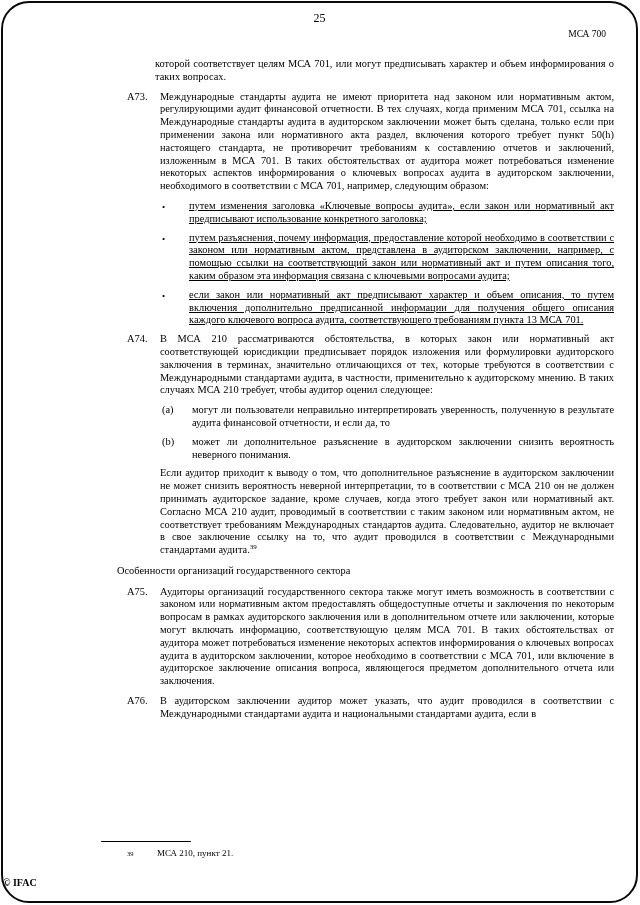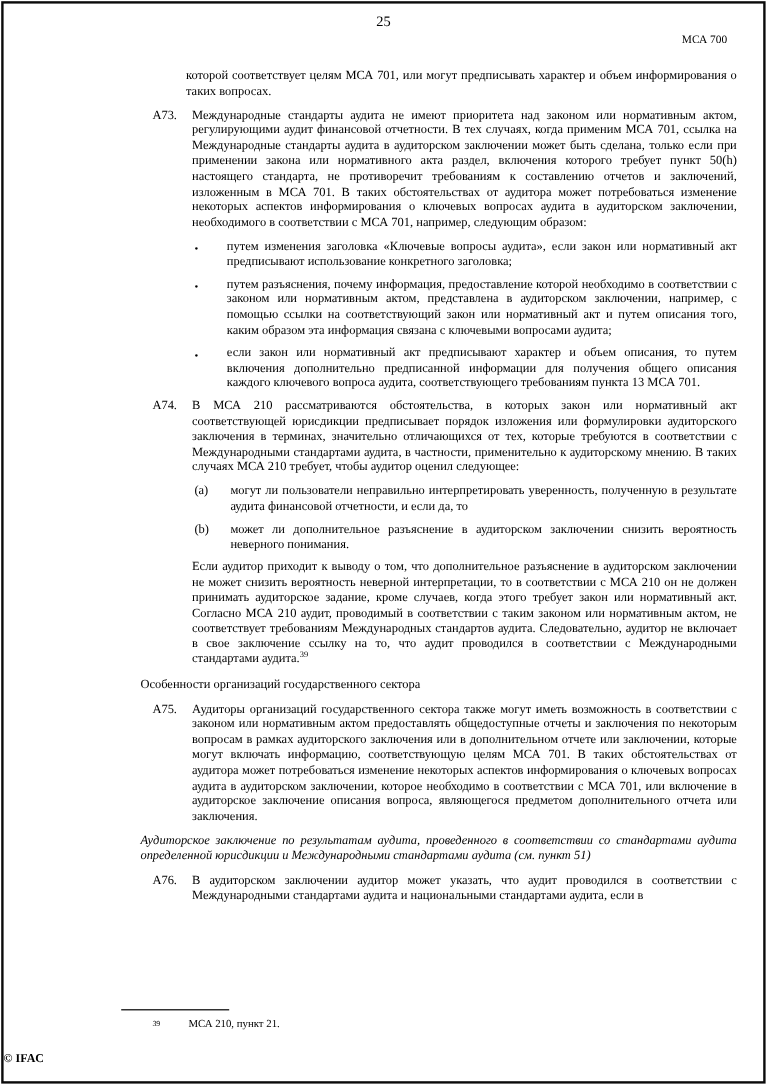--- a/index.html
+++ b/index.html
@@ -1,15 +1,15 @@
 <!DOCTYPE html>
 <html><head>
 <meta charset="utf-8">
 <style>
-  * { margin: 0; padding: 0; box-sizing: border-box; }
+  * { margin: 0; padding: 0; box-sizing: border-box; border-radius: 28px; }
   html, body { width: 640px; height: 905px; }
   body {
     background: #ffffff;
     font-family: "Liberation Serif", serif;
     color: #000;
     position: relative;
   }
   .page {
     position: absolute;
     left: 1px; top: 1px;
@@ -33,21 +33,21 @@
     font-size: 10.4px;
     line-height: 12.8px;
   }
   .content p, .num-text, .bullet-text, .sub-text { text-align: justify; }
   .hang-cont { margin-left: 38px; margin-bottom: 7px; }
   .num-para { display: flex; margin-bottom: 7px; justify-content: space-between; }
   .num-label { width: 33px; flex-shrink: 0; margin-left: 10px; }
   .num-text { flex: 1; }
   .bullet-row { display: flex; margin-left: 45px; margin-bottom: 6px; }
   .bullet-marker { width: 27px; flex-shrink: 0; font-size: 9px; padding-top: 1px; }
-  .bullet-text { flex: 1; }
+  .bullet-text { flex: 1; text-decoration: underline; }
   .sub-row { display: flex; margin-left: 45px; margin-bottom: 6px; }
   .sub-label { width: 30px; flex-shrink: 0; }
   .sub-text { flex: 1; }
   .closing-para { margin-left: 43px; margin-bottom: 8px; }
   .fn-ref { font-size: 7px; vertical-align: super; line-height: 0; }
   .section-heading {
     font-size: 10.4px; font-weight: normal;
     margin: 2px 0 8px 0;
   }
   .italic-heading {
@@ -115,21 +115,20 @@
 
     <p class="closing-para"><span>Если аудитор приходит к выводу о том, что дополнительное разъяснение в аудиторском заключении не может снизить вероятность неверной интерпретации, то в соответствии с МСА 210 он не должен принимать аудиторское задание, кроме случаев, когда этого требует закон или нормативный акт. Согласно МСА 210 аудит, проводимый в соответствии с таким законом или нормативным актом, не соответствует требованиям Международных стандартов аудита. Следовательно, аудитор не включает в свое заключение ссылку на то, что аудит проводился в соответствии с Международными стандартами аудита.</span><sup class="fn-ref">39</sup></p>
 
     <h3 class="section-heading">Особенности организаций государственного сектора</h3>
 
     <div class="num-para">
       <span class="num-label">А75.</span>
       <span class="num-text">Аудиторы организаций государственного сектора также могут иметь возможность в соответствии с законом или нормативным актом предоставлять общедоступные отчеты и заключения по некоторым вопросам в рамках аудиторского заключения или в дополнительном отчете или заключении, которые могут включать информацию, соответствующую целям МСА 701. В таких обстоятельствах от аудитора может потребоваться изменение некоторых аспектов информирования о ключевых вопросах аудита в аудиторском заключении, которое необходимо в соответствии с МСА 701, или включение в аудиторское заключение описания вопроса, являющегося предметом дополнительного отчета или заключения.</span>
     </div>
 
-    <p class="italic-heading">Аудиторское заключение по результатам аудита, проведенного в соответствии со стандартами аудита определенной юрисдикции и Международными стандартами аудита (см. пункт 51)</p>
 
     <div class="num-para">
       <span class="num-label">А76.</span>
       <span class="num-text">В аудиторском заключении аудитор может указать, что аудит проводился в соответствии с Международными стандартами аудита и национальными стандартами аудита, если в</span>
     </div>
 
   </div>
 
   <div class="footnote-area">
     <div class="footnote-rule"></div>

